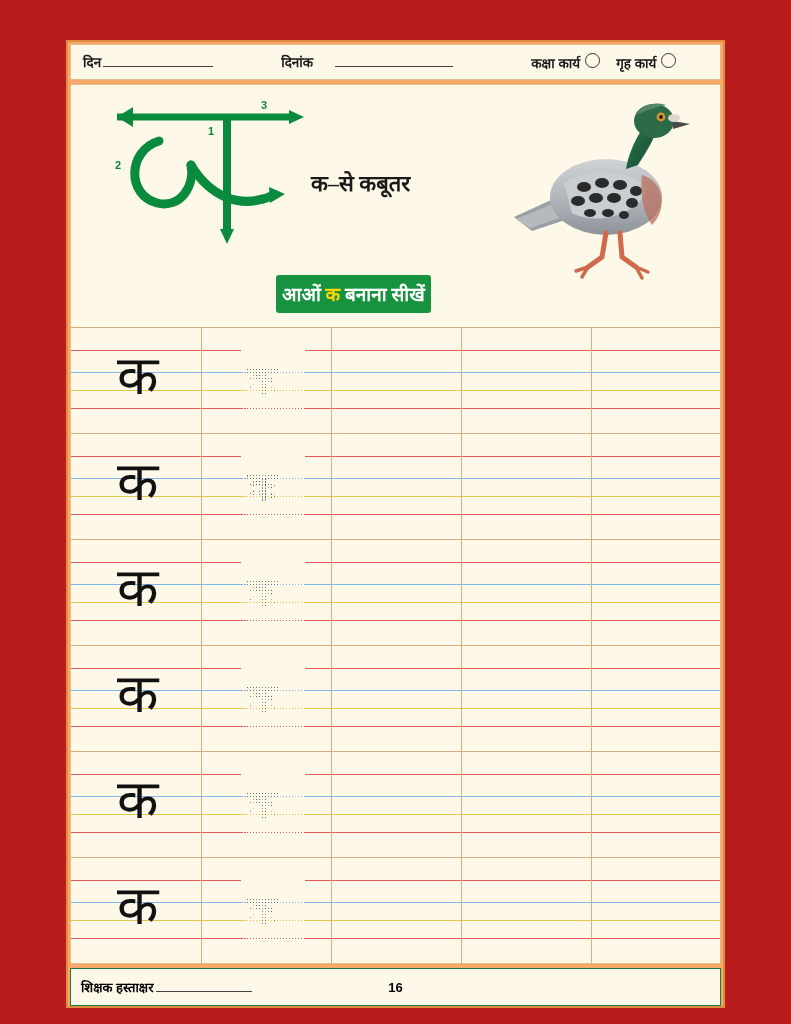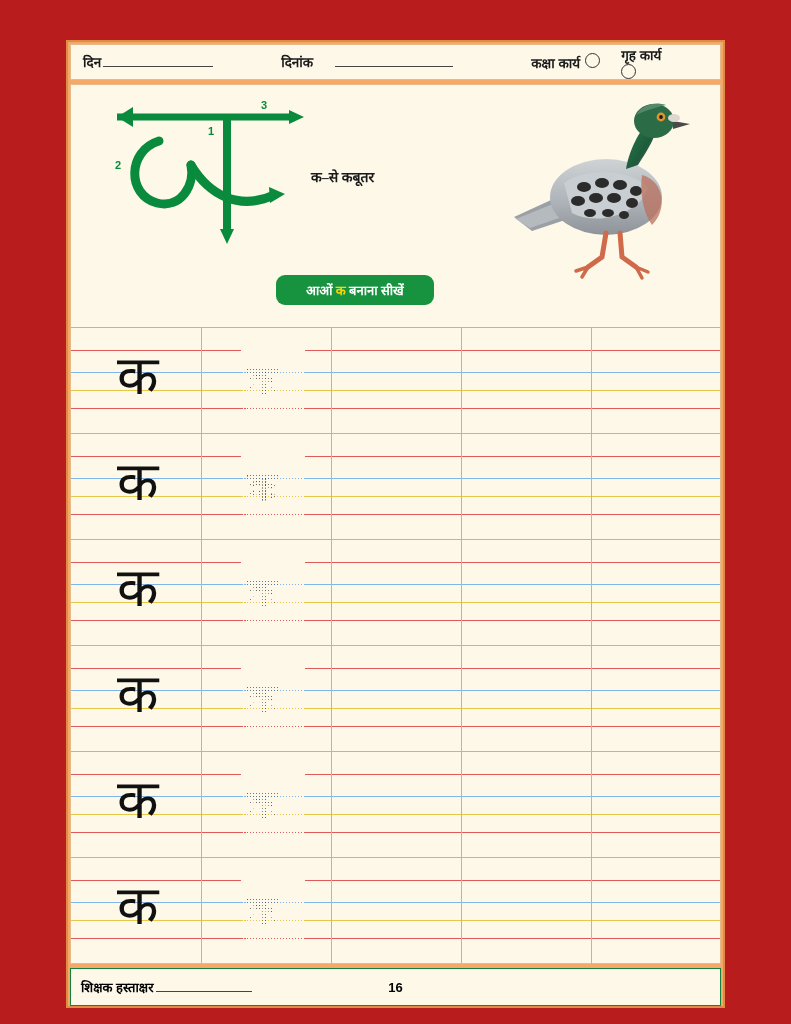--- a/index.html
+++ b/index.html
@@ -92,41 +92,41 @@
   .arrow-num {
     position: absolute;
     font-size: 11px;
     color: #0a8a3c;
     font-weight: bold;
   }
   .word-label {
     position: absolute;
     left: 240px;
     top: 82px;
-    font-size: 14px;
+    font-size: 22px;
     font-weight: bold;
     color: #1a1a1a;
     font-family: "Liberation Serif", serif;
   }
   .bird-photo {
     position: absolute;
     right: 18px;
     top: 6px;
     width: 200px;
     height: 205px;
   }
   .green-banner {
     position: absolute;
     left: 205px;
     top: 190px;
     background: #17923f;
     color: #ffffff;
-    padding: 6px 30px;
-    border-radius: 9px;
-    font-size: 13px;
+    padding: 6px 6px;
+    border-radius: 3px;
+    font-size: 19px;
     font-weight: bold;
     font-family: "Liberation Serif", serif;
     white-space: nowrap;
   }
   .green-banner .hl {
     color: #ffd400;
   }
   
   .rows-wrap {
     position: relative;
@@ -239,21 +239,21 @@
       <span class="dotline" style="width:110px;"></span>
     </div>
     <div class="hdr-cell" style="margin-left:68px;gap:20px;">
       <span class="hdr-label">दिनांक</span>
       <span class="dotline" style="width:118px;"></span>
     </div>
     <div class="hdr-cell" style="margin-left:78px;">
       <span class="hdr-label">कक्षा कार्य</span>
       <span class="circle-mark"></span>
     </div>
-    <div class="hdr-cell" style="margin-left:16px;flex-direction:column;">
+    <div class="hdr-cell" style="margin-left:16px;">
       <span class="hdr-label">गृह कार्य</span>
       <span class="circle-mark"></span>
     </div>
   </div>
 
   <div class="content-card">
 
     <div class="demo-area">
 
       <svg class="stroke-letter" viewBox="0 0 210 150">

